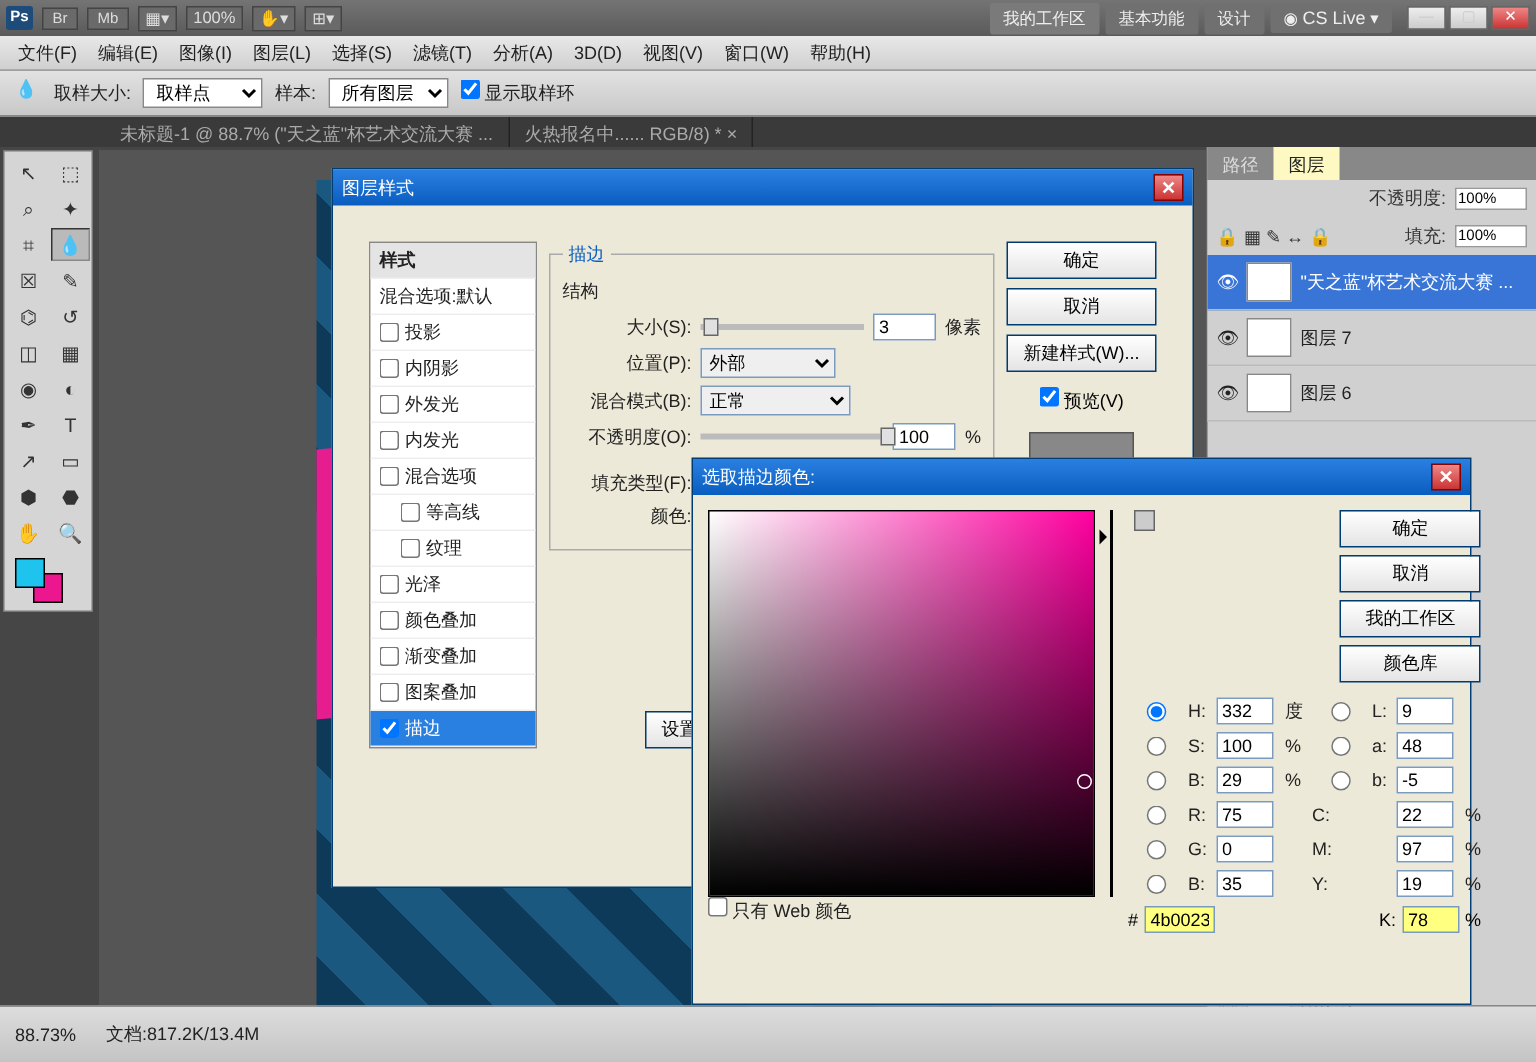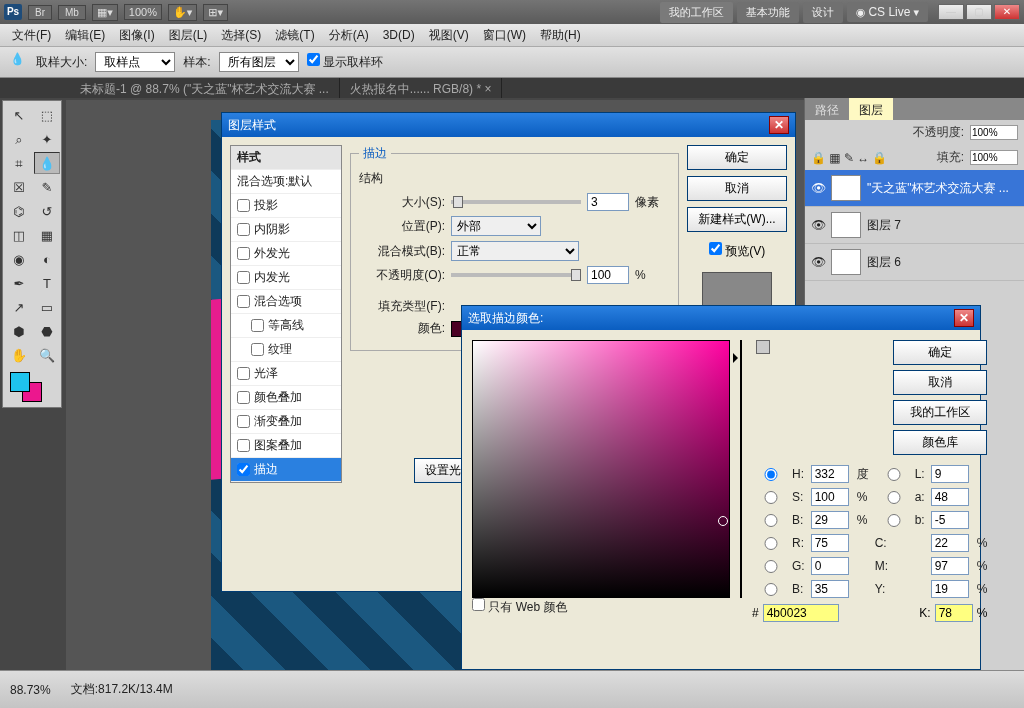--- a/index.html
+++ b/index.html
@@ -40,21 +40,21 @@
 .layer-opts{padding:4px 6px;display:flex;gap:6px;align-items:center;color:#333;font-size:11px;background:#d0d0d0}
 .layer-opts input{width:48px;border:1px solid #999;font-size:10px;padding:1px}
 .layer-list{background:#d0d0d0}
 .layer-row{display:flex;align-items:center;gap:6px;padding:5px 6px;border-bottom:1px solid #bbb;color:#222}
 .layer-row.sel{background:#3875d7;color:#fff}
 .layer-ico{width:30px;height:26px;background:#fff;border:1px solid #888;text-align:center;line-height:26px;font-size:14px}
 .layer-eye{width:14px;height:14px}
 .dialog{position:absolute;background:#ece9d8;border:1px solid #003c74}
 .dlg-title{height:24px;background:linear-gradient(#2a80e0,#0a5dc0);color:#fff;display:flex;align-items:center;padding:0 6px;font-size:12px}
 .dlg-title .x{margin-left:auto;width:20px;height:18px;background:linear-gradient(#e88,#c33);color:#fff;text-align:center;line-height:16px;border:1px solid #800;font-weight:bold}
-.dlg-body{padding:8px;display:flex;gap:8px}
+.dlg-body{padding:24px;display:flex;gap:8px}
 .ls-styles{width:112px;border:1px solid #888;background:#fff}
 .ls-styles div{padding:3px 6px;border-bottom:1px solid #eee;color:#222}
 .ls-styles div.hdr{background:#e4e4e4;font-weight:bold}
 .ls-styles div.sel{background:#2a80e0;color:#fff}
 .ls-styles input[type=checkbox]{margin-right:4px;vertical-align:middle}
 .ls-main{flex:1;position:relative}
 .fieldset{border:1px solid #aaa;padding:8px;margin-bottom:8px}
 .fieldset legend{padding:0 4px;color:#0a5dc0}
 .frow{display:flex;align-items:center;gap:6px;margin:5px 0;color:#222}
 .frow label{width:86px;text-align:right}
@@ -76,21 +76,21 @@
 .cp-sw{width:58px;height:60px;border:1px solid #000}
 .cp-sw .top{height:30px;background:#4b0023}
 .cp-sw .bot{height:30px;background:#220010}
 .cp-btns{display:flex;flex-direction:column;gap:5px;width:94px;margin-left:auto}
 .cp-btns button{padding:3px;border:1px solid #003c74;background:linear-gradient(#fff,#e4e4e4)}
 .cp-vals{display:grid;grid-template-columns:auto 40px auto auto 40px auto;gap:5px 6px;align-items:center;color:#222;margin-top:10px}
 .cp-vals input{width:38px;border:1px solid #7a9ac0;padding:1px 3px;text-align:left}
 .cp-vals .rad{display:flex;align-items:center;gap:2px}
 .cp-webonly{margin-top:8px;color:#222}
 .cp-hex{margin-top:6px;display:flex;align-items:center;gap:4px}
-.cp-hex input{width:76px;border:1px solid #7a9ac0;padding:1px 3px;background:#ffff80}
+.cp-hex input{width:47px;border:1px solid #7a9ac0;padding:1px 3px;background:#ffff80}
 .cube{width:14px;height:14px;background:#ccc;border:1px solid #666;margin-left:4px}
 </style>
 </head>
 <body>
 
 <div class="titlebar">
   <span class="ps-icon">Ps</span>
   <span class="tb-btn">Br</span>
   <span class="tb-btn">Mb</span>
   <span class="tb-sel">▦▾</span>
@@ -251,21 +251,21 @@
             </div>
           <input type="text" value="3" style="">
           <span>像素</span>
         </div>
         <div class="frow">
           <label>位置(P):</label>
           <select><option>外部</option></select>
         </div>
         <div class="frow">
           <label>混合模式(B):</label>
-          <select style="width:128px"><option>正常</option></select>
+          <select style="width:100px"><option>正常</option></select>
         </div>
         <div class="frow">
           <label>不透明度(O):</label>
           <div class="slider">
               <div class="thumb" style="left:120px"></div>
             </div>
           <input type="text" value="100" style="">
           <span>%</span>
         </div>
         <div class="frow" style="margin-top:14px">

